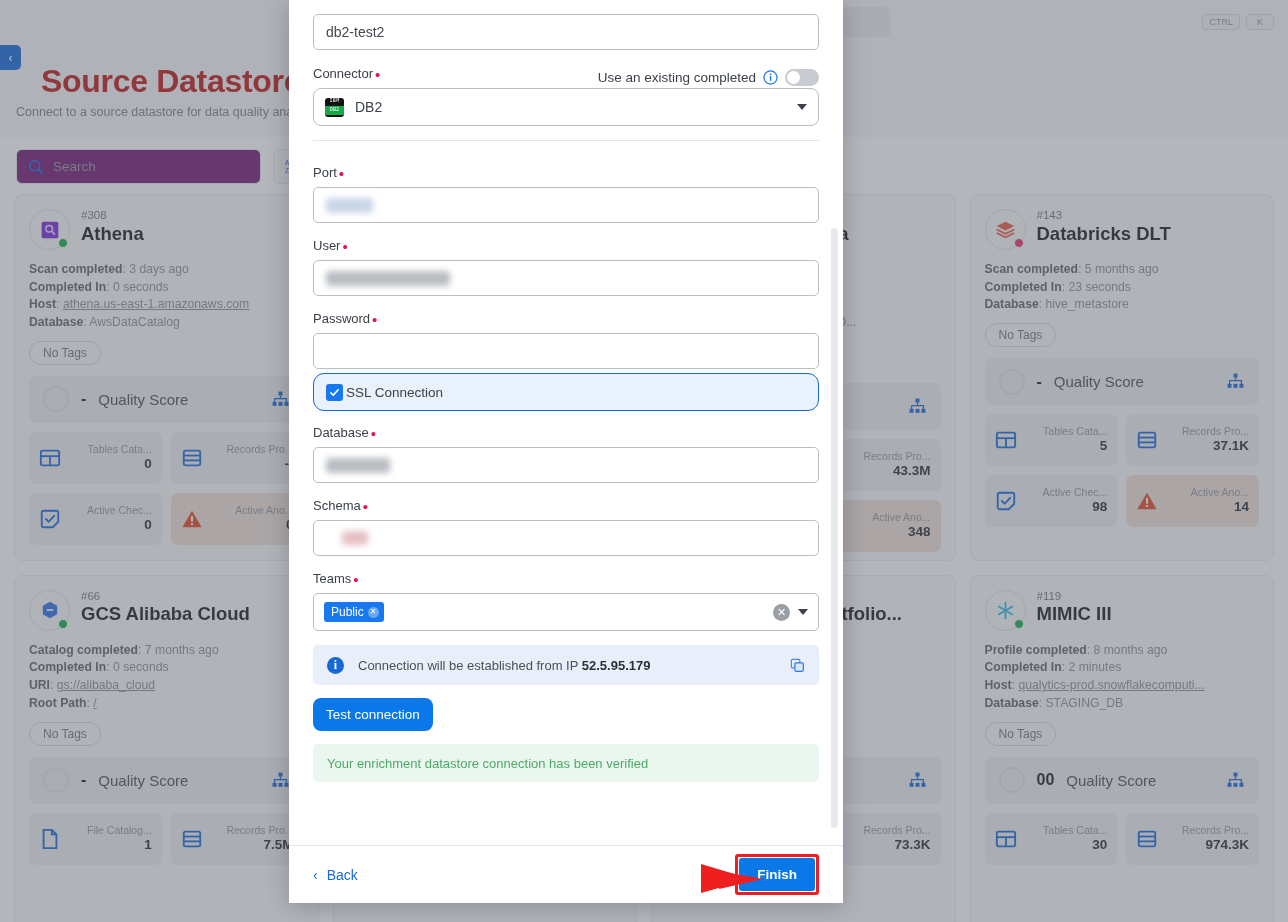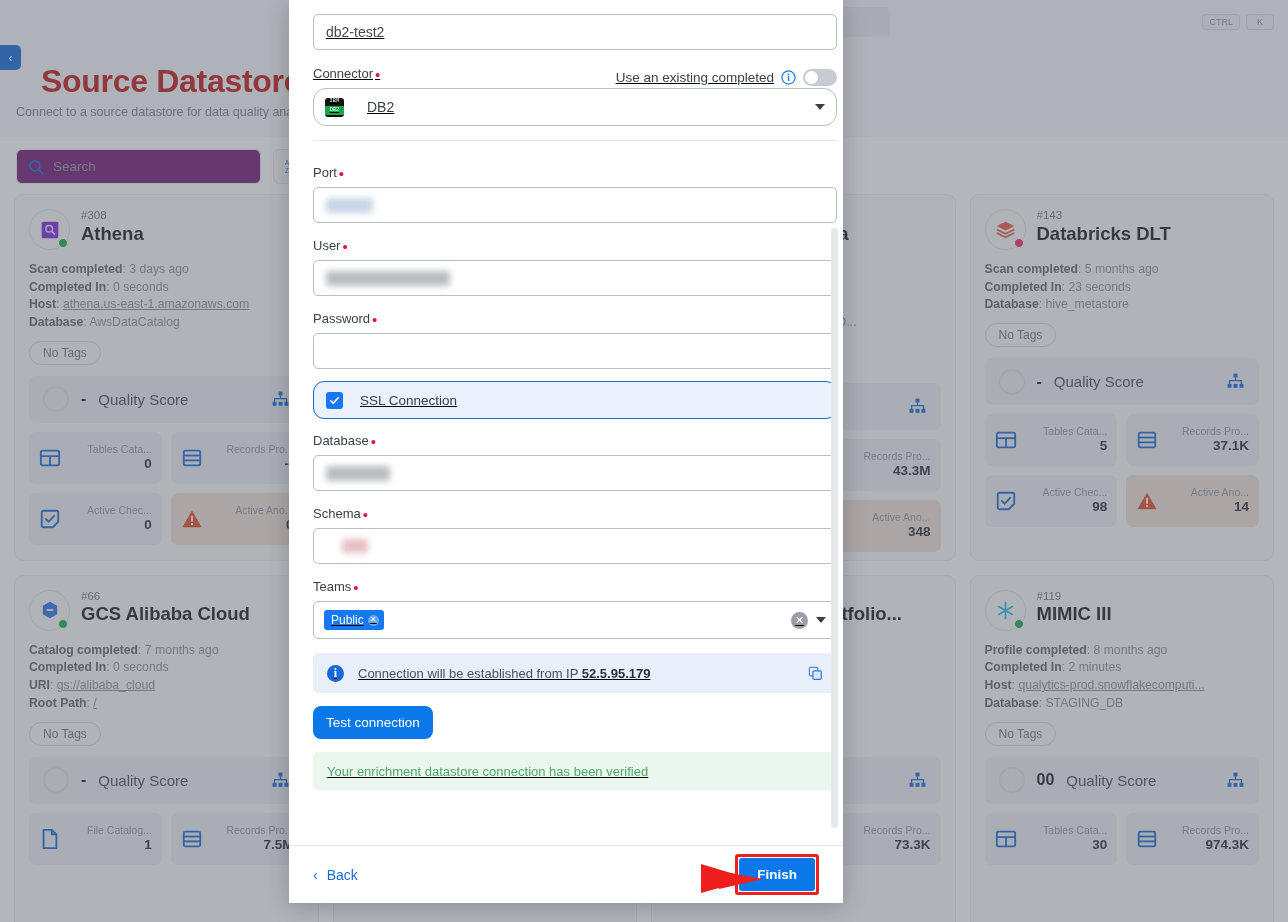--- a/index.html
+++ b/index.html
@@ -119,22 +119,21 @@
 
   
   .modal {
     position: absolute; left: 289px; top: 0; width: 554px; height: 903px;
     background: #ffffff; z-index: 100;
     box-shadow: 0 3px 22px rgba(0,0,0,0.22);
     display: flex; flex-direction: column;
   }
   .modal-body {
     flex: 1; overflow: hidden; position: relative;
-    padding: 14px 6px 0 24px;
-    text-decoration: underline;
+    padding: 14px 24px 0 24px;
   }
   .scroll-track {
     position: absolute; right: 5px; top: 228px; width: 7px; height: 600px;
     background: #e6e8ea; border-radius: 4px;
   }
   .fld { margin-bottom: 3px; }
   .lbl { font-size: 13px; color: #3b4049; margin-bottom: 7px; display: inline-block; }
   .req { color: #e8134a; font-size: 15px; line-height: 0; position: relative; top: 2px; margin-left: 2px;}
   .input {
     width: 100%; height: 36px; border: 1px solid #babfc6; border-radius: 5px;
@@ -147,37 +146,37 @@
   .existing { display: flex; align-items: center; gap: 7px; }
   .existing-txt { font-size: 13.5px; color: #3b4049; }
   .toggle {
     width: 34px; height: 17px; border-radius: 10px; background: #c8ccd2; position: relative;
   }
   .toggle::after {
     content:""; position: absolute; left: 2px; top: 2px; width: 13px; height: 13px;
     border-radius: 50%; background: #fff;
   }
   .select {
-    width: 100%; height: 38px; border: 1px solid #babfc6; border-radius: 13px;
-    display: flex; align-items: center; padding: 0 11px; gap: 23px; background:#fff;
+    width: 100%; height: 38px; border: 1px solid #babfc6; border-radius: 8px;
+    display: flex; align-items: center; padding: 0 11px; gap: 11px; background:#fff;
   }
   .db2-icon {
     width: 19px; height: 19px; border-radius: 3px; background: #121212;
     display: flex; flex-direction: column; justify-content: center; align-items: center;
     flex: 0 0 19px; overflow: hidden;
   }
   .db2-icon .ibm { font-size: 5.2px; color: #fff; font-family: "Liberation Mono", monospace; letter-spacing:0.3px; line-height:1;}
   .db2-icon .d2 { font-size: 5.2px; color: #fff; background: #17a84b; width: 100%; text-align: center; margin-top: 1.5px; line-height: 1.7; font-family: "Liberation Mono", monospace;}
   .select-val { font-size: 14px; color: #3b4049; flex: 1; }
   .caret { width: 0; height: 0; border-left: 5px solid transparent; border-right: 5px solid transparent; border-top: 6px solid #3b4049; }
   .divider { height: 1px; background: #e4e6e9; margin: 14px 0 12px 0; }
   .ssl-box {
-    display: flex; align-items: center; gap: 17px;
+    display: flex; align-items: center; gap: 3px;
     border: 1px solid #1868d6; border-radius: 11px; background: #e9f1fd;
-    height: 38px; padding: 0 12px; margin-top: 12px;
+    height: 38px; padding: 0 12px; margin-top: 4px;
   }
   .chk { width: 17px; height: 17px; border-radius: 3px; background: #1878f0; display:flex;align-items:center;justify-content:center; }
   .ssl-txt { font-size: 13.5px; color: #3b4049; }
   .teams-select {
     width: 100%; height: 38px; border: 1px solid #babfc6; border-radius: 5px;
     display: flex; align-items: center; padding: 0 10px; gap: 8px; background: #fff;
   }
   .chip {
     background: #1878f0; color: #fff; font-size: 12px; border-radius: 3px;
     padding: 3px 5px 3px 7px; display: flex; align-items: center; gap: 4px;

